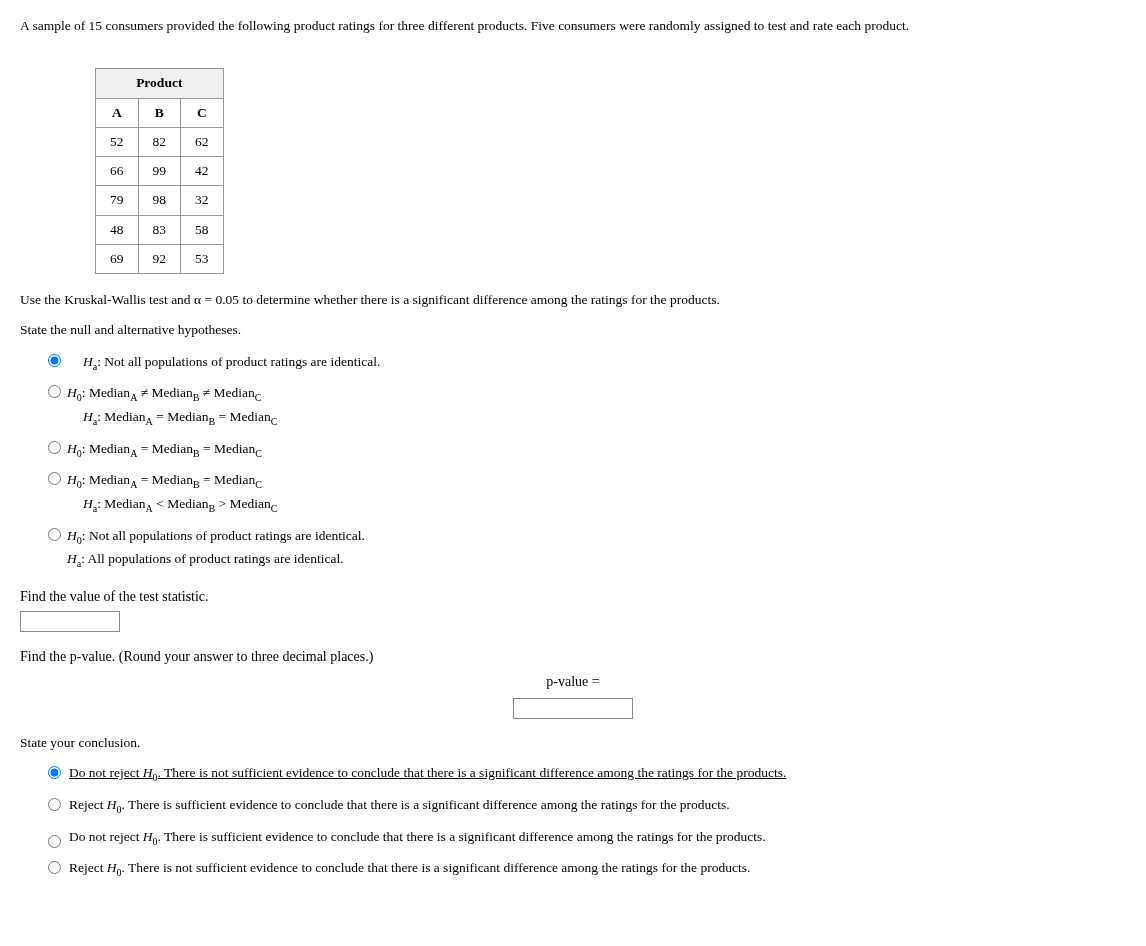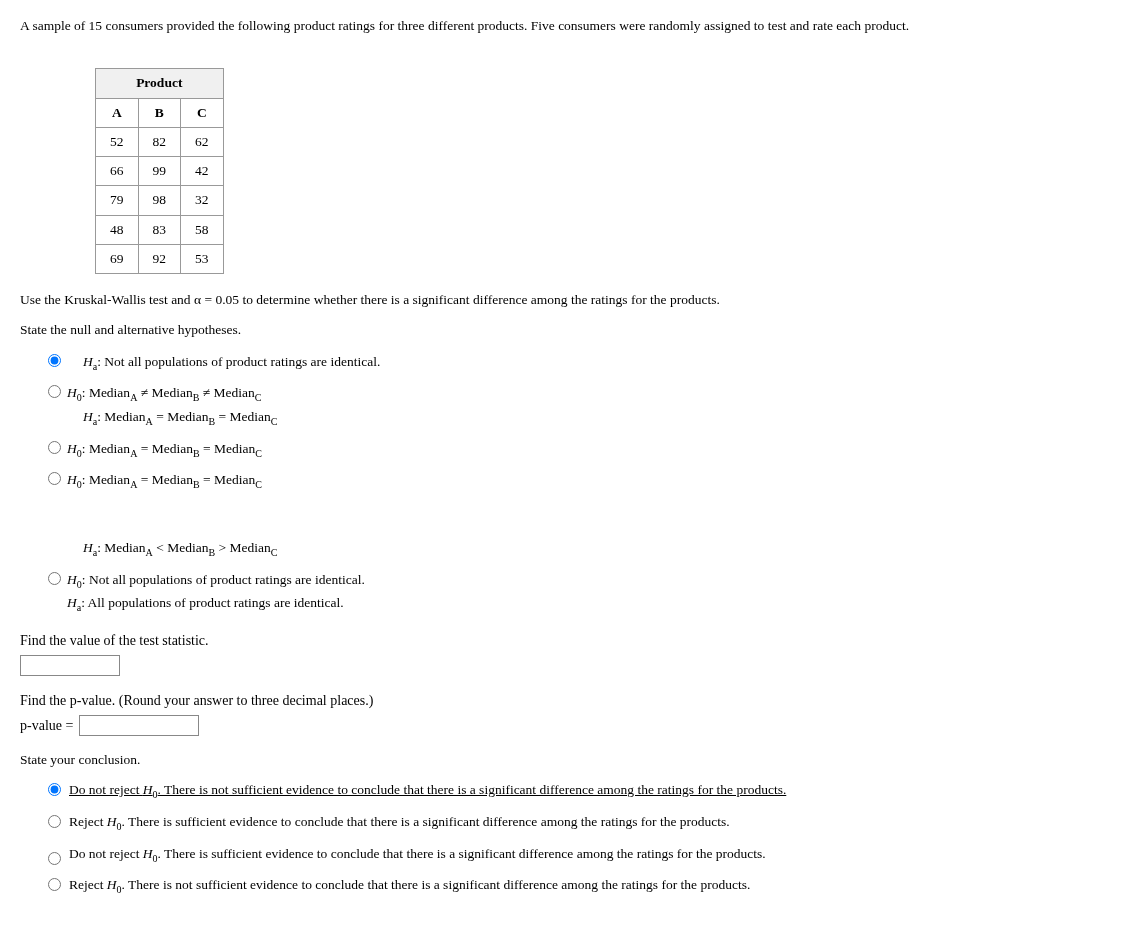--- a/index.html
+++ b/index.html
@@ -56,20 +56,21 @@
       font-size: 13.5px;
     }
     .pvalue-section {
       margin-bottom: 14px;
     }
     .pvalue-row {
       display: flex;
       align-items: center;
       gap: 6px;
       margin-top: 4px;
+      flex-direction: column;
     }
     .pvalue-input {
       width: 120px;
       border: 1px solid #888;
       padding: 2px 4px;
       font-size: 13.5px;
     }
     .conclusion-group {
       margin-left: 28px;
     }
@@ -142,21 +143,21 @@
     <div style="display: flex; align-items: flex-start; margin-bottom: 8px;">
       <input type="radio" name="hypothesis" style="margin-top: 3px; margin-right: 6px; flex-shrink: 0;">
       <div style="display: flex; flex-direction: column;">
         <div style="font-size: 13.5px; line-height: 1.6;"><i>H</i><sub>0</sub>: Median<sub>A</sub> = Median<sub>B</sub> = Median<sub>C</sub></div>
       </div>
     </div>
     <div style="display: flex; align-items: flex-start; margin-bottom: 8px;">
       <input type="radio" name="hypothesis" style="margin-top: 3px; margin-right: 6px; flex-shrink: 0;">
       <div style="display: flex; flex-direction: column;">
         <div style="font-size: 13.5px; line-height: 1.6;"><i>H</i><sub>0</sub>: Median<sub>A</sub> = Median<sub>B</sub> = Median<sub>C</sub></div>
-        <div style="font-size: 13.5px; line-height: 1.6; margin-left: 16px; margin-top: 44px;"><i>H</i><sub>a</sub>: Median<sub>A</sub> &lt; Median<sub>B</sub> &gt; Median<sub>C</sub></div>
+        <div style="font-size: 13.5px; line-height: 1.6; margin-left: 16px;"><i>H</i><sub>a</sub>: Median<sub>A</sub> &lt; Median<sub>B</sub> &gt; Median<sub>C</sub></div>
       </div>
     </div>
     <div style="display: flex; align-items: flex-start; margin-bottom: 8px;">
       <input type="radio" name="hypothesis" style="margin-top: 3px; margin-right: 6px; flex-shrink: 0;">
       <div style="display: flex; flex-direction: column;">
         <div style="font-size: 13.5px; line-height: 1.6;"><i>H</i><sub>0</sub>: Not all populations of product ratings are identical.</div>
         <div style="font-size: 13.5px; line-height: 1.6; "><i>H</i><sub>a</sub>: All populations of product ratings are identical.</div>
       </div>
     </div>
   </div>

